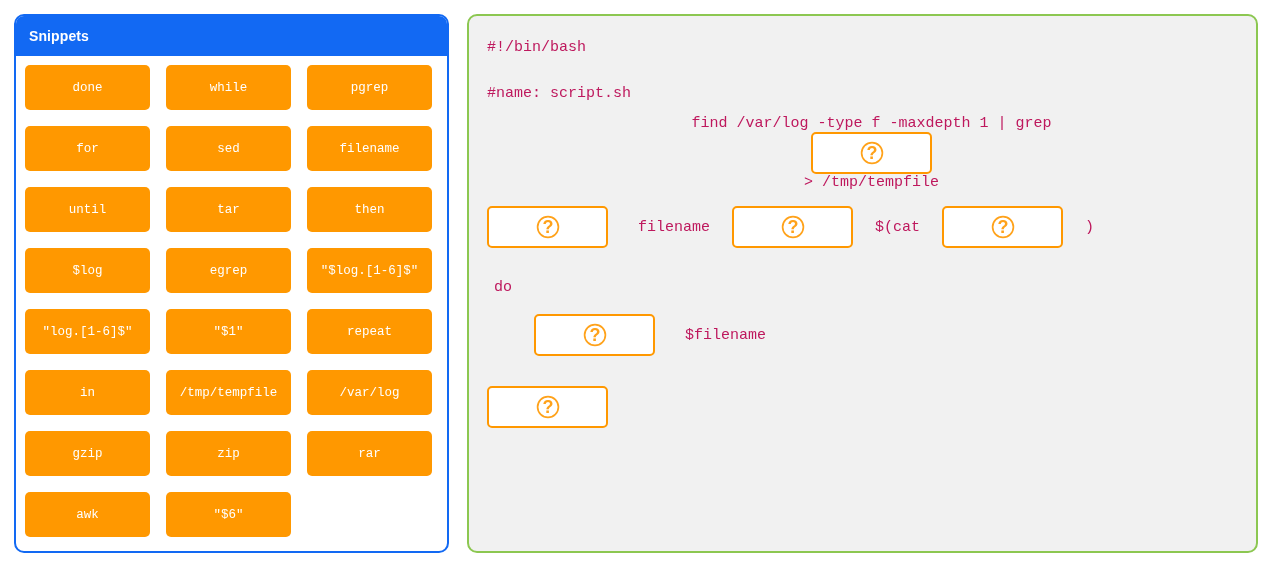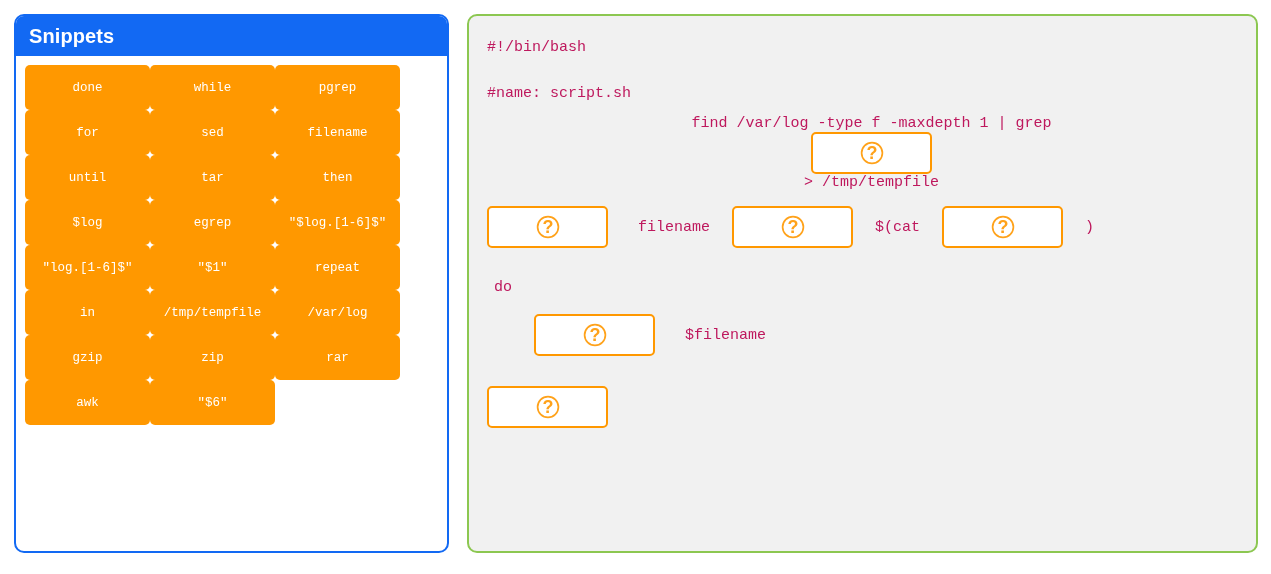--- a/index.html
+++ b/index.html
@@ -31,31 +31,31 @@
   #snippets-header {
     height: 40px;
     background: #1269f3;
     display: flex;
     align-items: center;
     padding-left: 13px;
     box-sizing: border-box;
   }
   #snippets-title {
     color: #ffffff;
-    font-size: 20px;
+    font-size: 14px;
     font-weight: bold;
     letter-spacing: 0.1px;
   }
   #snippets-body {
     padding: 9px 0 0 9px;
     box-sizing: border-box;
     display: flex;
     flex-wrap: wrap;
     align-content: flex-start;
-    gap: 0;
+    gap: 16px;
     width: 100%;
   }
   .snippet-tile {
     width: 125px;
     height: 45px;
     background: #ff9800;
     border-radius: 5px;
     color: #ffffff;
     font-family: "Liberation Mono", monospace;
     font-size: 12.5px;

